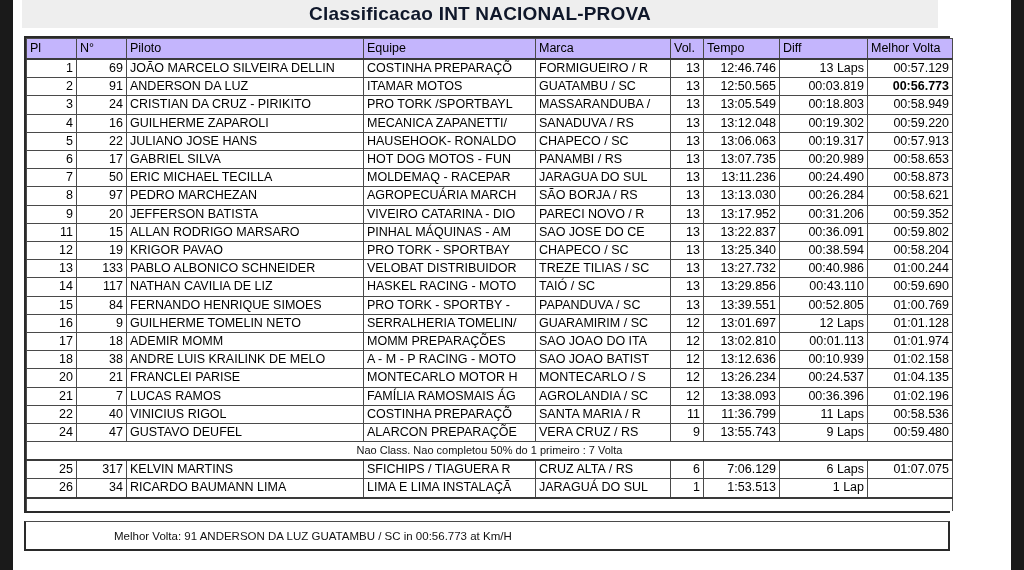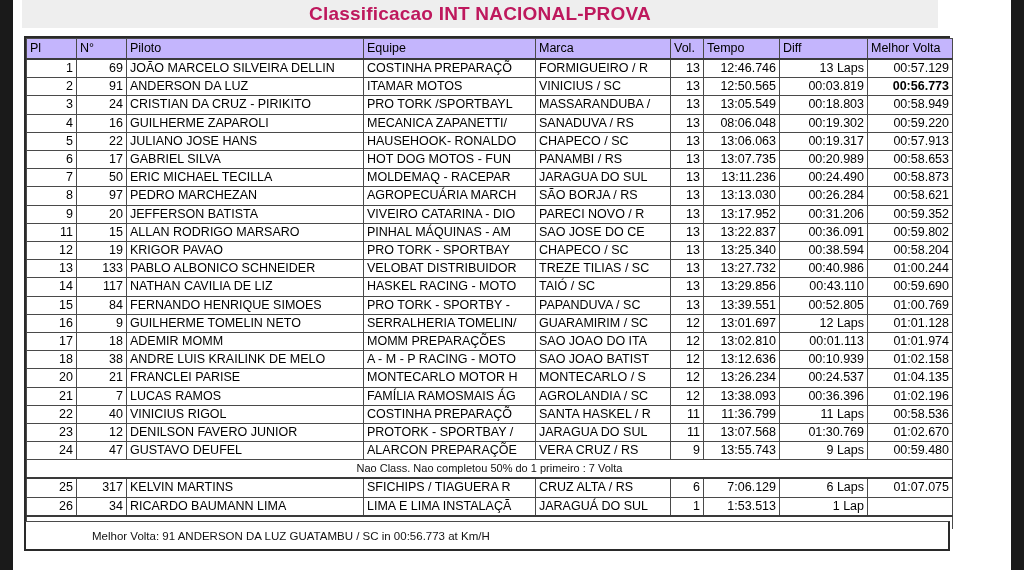--- a/index.html
+++ b/index.html
@@ -41,21 +41,21 @@
     width: 916px;
     height: 28px;
     background: #eeeeee;
     display: flex;
     align-items: center;
     justify-content: center;
   }
   .title-band .title-text {
     font-size: 19px;
     font-weight: bold;
-    color: #be185d;
+    color: #0f172a;
     letter-spacing: 0.2px;
     font-family: "Liberation Sans", sans-serif;
   }
   .sheet {
     position: absolute;
     left: 24px;
     top: 36px;
     width: 926px;
     border: 2px solid #2a2a2a;
     box-sizing: border-box;
@@ -132,21 +132,21 @@
     border: 2px solid #2a2a2a;
     border-top: 1px solid #4a4a4a;
     box-sizing: border-box;
     background: #ffffff;
     display: flex;
     align-items: center;
   }
   .footer-text {
     font-size: 11.5px;
     color: #111111;
-    padding-left: 66px;
+    padding-left: 88px;
     white-space: nowrap;
     font-family: "Liberation Sans", sans-serif;
   }
 </style>
 </head>
 <body>
 
 <div id="page">
 
   <div class="edge-left"></div>
@@ -192,21 +192,21 @@
             <td class="num-r">13</td>
             <td class="txt-r">12:46.746</td>
             <td class="txt-r">13 Laps</td>
             <td class="txt-r">00:57.129</td>
           </tr>
           <tr>
             <td class="num-r">2</td>
             <td class="num-r">91</td>
             <td class="txt-l">ANDERSON DA LUZ</td>
             <td class="txt-l">ITAMAR MOTOS</td>
-            <td class="txt-l">VINICIUS / SC</td>
+            <td class="txt-l">GUATAMBU / SC</td>
             <td class="num-r">13</td>
             <td class="txt-r">12:50.565</td>
             <td class="txt-r">00:03.819</td>
             <td class="txt-r best">00:56.773</td>
           </tr>
           <tr>
             <td class="num-r">3</td>
             <td class="num-r">24</td>
             <td class="txt-l">CRISTIAN DA CRUZ - PIRIKITO</td>
             <td class="txt-l">PRO TORK /SPORTBAYL</td>
@@ -216,21 +216,21 @@
             <td class="txt-r">00:18.803</td>
             <td class="txt-r">00:58.949</td>
           </tr>
           <tr>
             <td class="num-r">4</td>
             <td class="num-r">16</td>
             <td class="txt-l">GUILHERME ZAPAROLI</td>
             <td class="txt-l">MECANICA ZAPANETTI/</td>
             <td class="txt-l">SANADUVA / RS</td>
             <td class="num-r">13</td>
-            <td class="txt-r">08:06.048</td>
+            <td class="txt-r">13:12.048</td>
             <td class="txt-r">00:19.302</td>
             <td class="txt-r">00:59.220</td>
           </tr>
           <tr>
             <td class="num-r">5</td>
             <td class="num-r">22</td>
             <td class="txt-l">JULIANO JOSE HANS</td>
             <td class="txt-l">HAUSEHOOK- RONALDO</td>
             <td class="txt-l">CHAPECO / SC</td>
             <td class="num-r">13</td>
@@ -390,36 +390,25 @@
             <td class="num-r">12</td>
             <td class="txt-r">13:38.093</td>
             <td class="txt-r">00:36.396</td>
             <td class="txt-r">01:02.196</td>
           </tr>
           <tr>
             <td class="num-r">22</td>
             <td class="num-r">40</td>
             <td class="txt-l">VINICIUS RIGOL</td>
             <td class="txt-l">COSTINHA PREPARAÇÕ</td>
-            <td class="txt-l">SANTA HASKEL / R</td>
+            <td class="txt-l">SANTA MARIA / R</td>
             <td class="num-r">11</td>
             <td class="txt-r">11:36.799</td>
             <td class="txt-r">11 Laps</td>
             <td class="txt-r">00:58.536</td>
-          </tr>
-          <tr>
-            <td class="num-r">23</td>
-            <td class="num-r">12</td>
-            <td class="txt-l">DENILSON FAVERO JUNIOR</td>
-            <td class="txt-l">PROTORK - SPORTBAY /</td>
-            <td class="txt-l">JARAGUA DO SUL</td>
-            <td class="num-r">11</td>
-            <td class="txt-r">13:07.568</td>
-            <td class="txt-r">01:30.769</td>
-            <td class="txt-r">01:02.670</td>
           </tr>
           <tr>
             <td class="num-r">24</td>
             <td class="num-r">47</td>
             <td class="txt-l">GUSTAVO DEUFEL</td>
             <td class="txt-l">ALARCON PREPARAÇÕE</td>
             <td class="txt-l">VERA CRUZ / RS</td>
             <td class="num-r">9</td>
             <td class="txt-r">13:55.743</td>
             <td class="txt-r">9 Laps</td>

